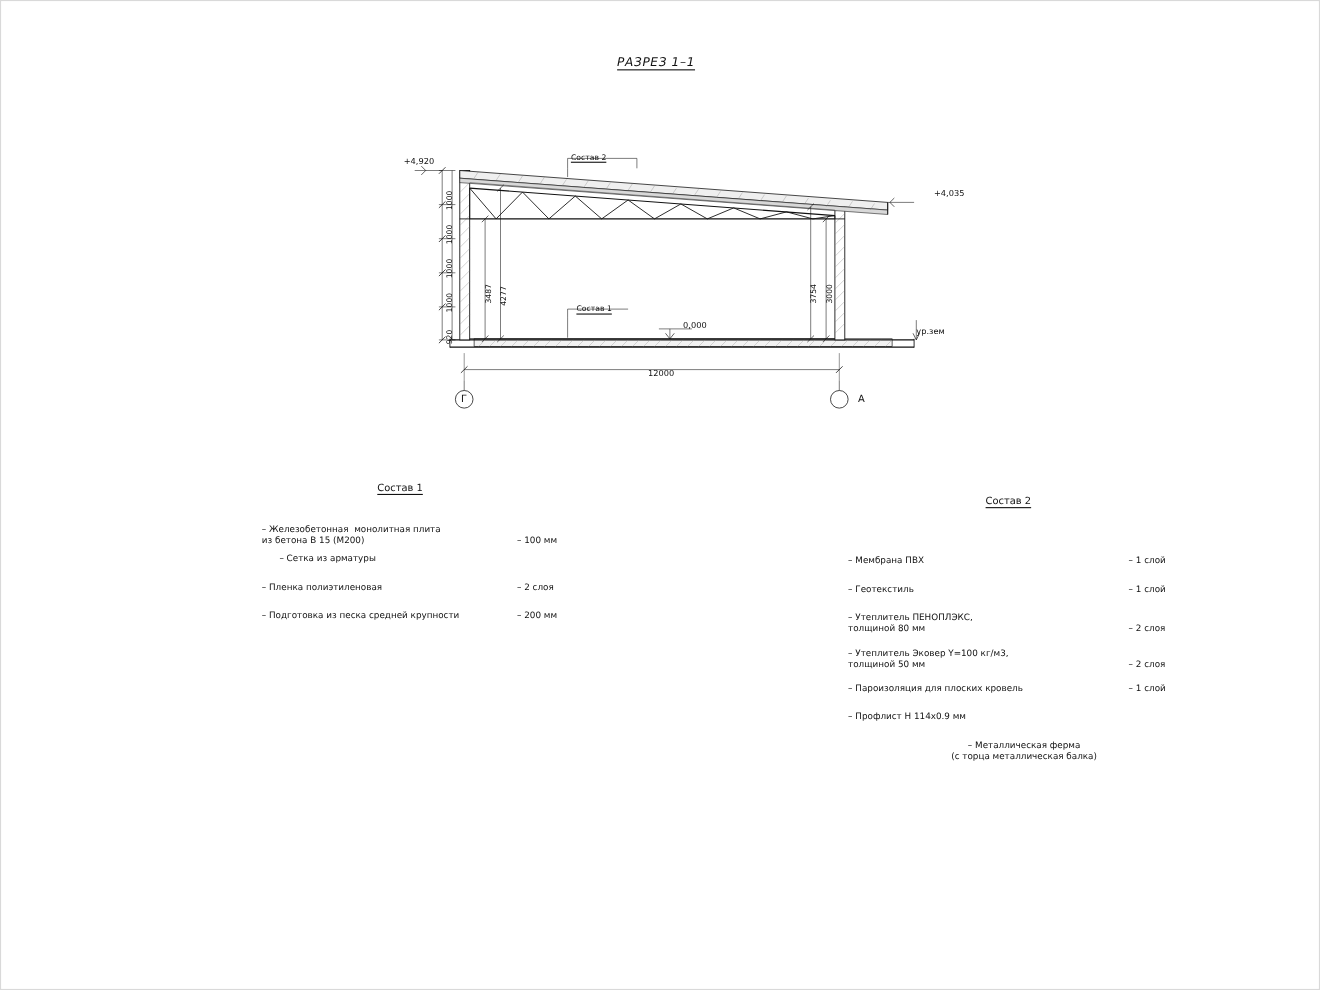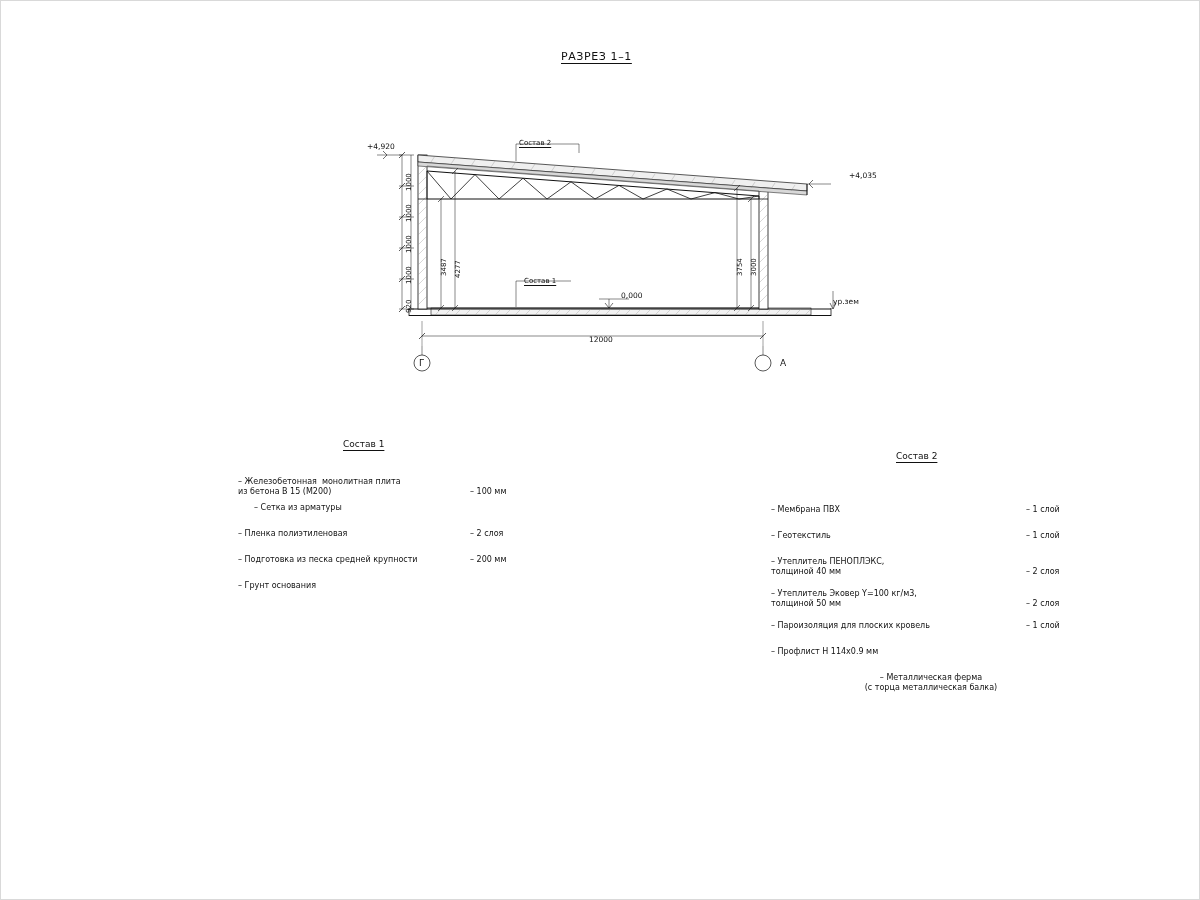--- a/index.html
+++ b/index.html
@@ -16,20 +16,21 @@
     border:1px solid #d9d9d9;
     box-sizing:border-box;
     background:#fff;
   }
   .abs{position:absolute;}
   .title{
     font-size:11px;letter-spacing:.6px;
     text-decoration:underline;
     text-underline-offset:3px;
     white-space:nowrap;
+    font-style:italic;
   }
   .lbl{font-size:7.5px;white-space:nowrap;color:#111;}
   .lbl-box{
     font-size:7px;white-space:nowrap;
     text-decoration:underline;text-underline-offset:2px;
   }
   .sec-title{
     font-size:9px;text-decoration:underline;text-underline-offset:3px;
     white-space:nowrap;
   }
@@ -312,42 +313,38 @@
       <div class="qty abs" style="left:232px;top:0px;"></div>
     </div>
     <div style="position:relative;height:26px;">
       <div class="item" style="white-space:pre;">– Пленка полиэтиленовая</div>
       <div class="qty abs" style="left:232px;top:0px;">– 2 слоя</div>
     </div>
     <div style="position:relative;height:26px;">
       <div class="item" style="white-space:pre;">– Подготовка из песка средней крупности</div>
       <div class="qty abs" style="left:232px;top:0px;">– 200 мм</div>
     </div>
-    <div style="position:relative;height:26px;">
-      <div class="item" style="white-space:pre;">– Грунт основания</div>
-      <div class="qty abs" style="left:232px;top:0px;"></div>
-    </div>
   </div>
 
   <div class="legend" style="left:770px;top:450px;width:320px;">
     <div class="sec-title" style="margin-left:125px;">Состав 2</div>
   </div>
 
   <div class="abs" style="left:770px;top:504px;width:320px;">
     <div style="position:relative;height:26px;">
       <div class="item" style="white-space:pre;">– Мембрана ПВХ</div>
       <div class="qty abs" style="left:255px;top:0px;">– 1 слой</div>
     </div>
     <div style="position:relative;height:26px;">
       <div class="item" style="white-space:pre;">– Геотекстиль</div>
       <div class="qty abs" style="left:255px;top:0px;">– 1 слой</div>
     </div>
     <div style="position:relative;height:32px;">
       <div class="item" style="white-space:pre;">– Утеплитель ПЕНОПЛЭКС,
-толщиной 40 мм</div>
+толщиной 80 мм</div>
       <div class="qty abs" style="left:255px;top:10px;">– 2 слоя</div>
     </div>
     <div style="position:relative;height:32px;">
       <div class="item" style="white-space:pre;">– Утеплитель Эковер Y=100 кг/м3,
 толщиной 50 мм</div>
       <div class="qty abs" style="left:255px;top:10px;">– 2 слоя</div>
     </div>
     <div style="position:relative;height:26px;">
       <div class="item" style="white-space:pre;">– Пароизоляция для плоских кровель</div>
       <div class="qty abs" style="left:255px;top:0px;">– 1 слой</div>

